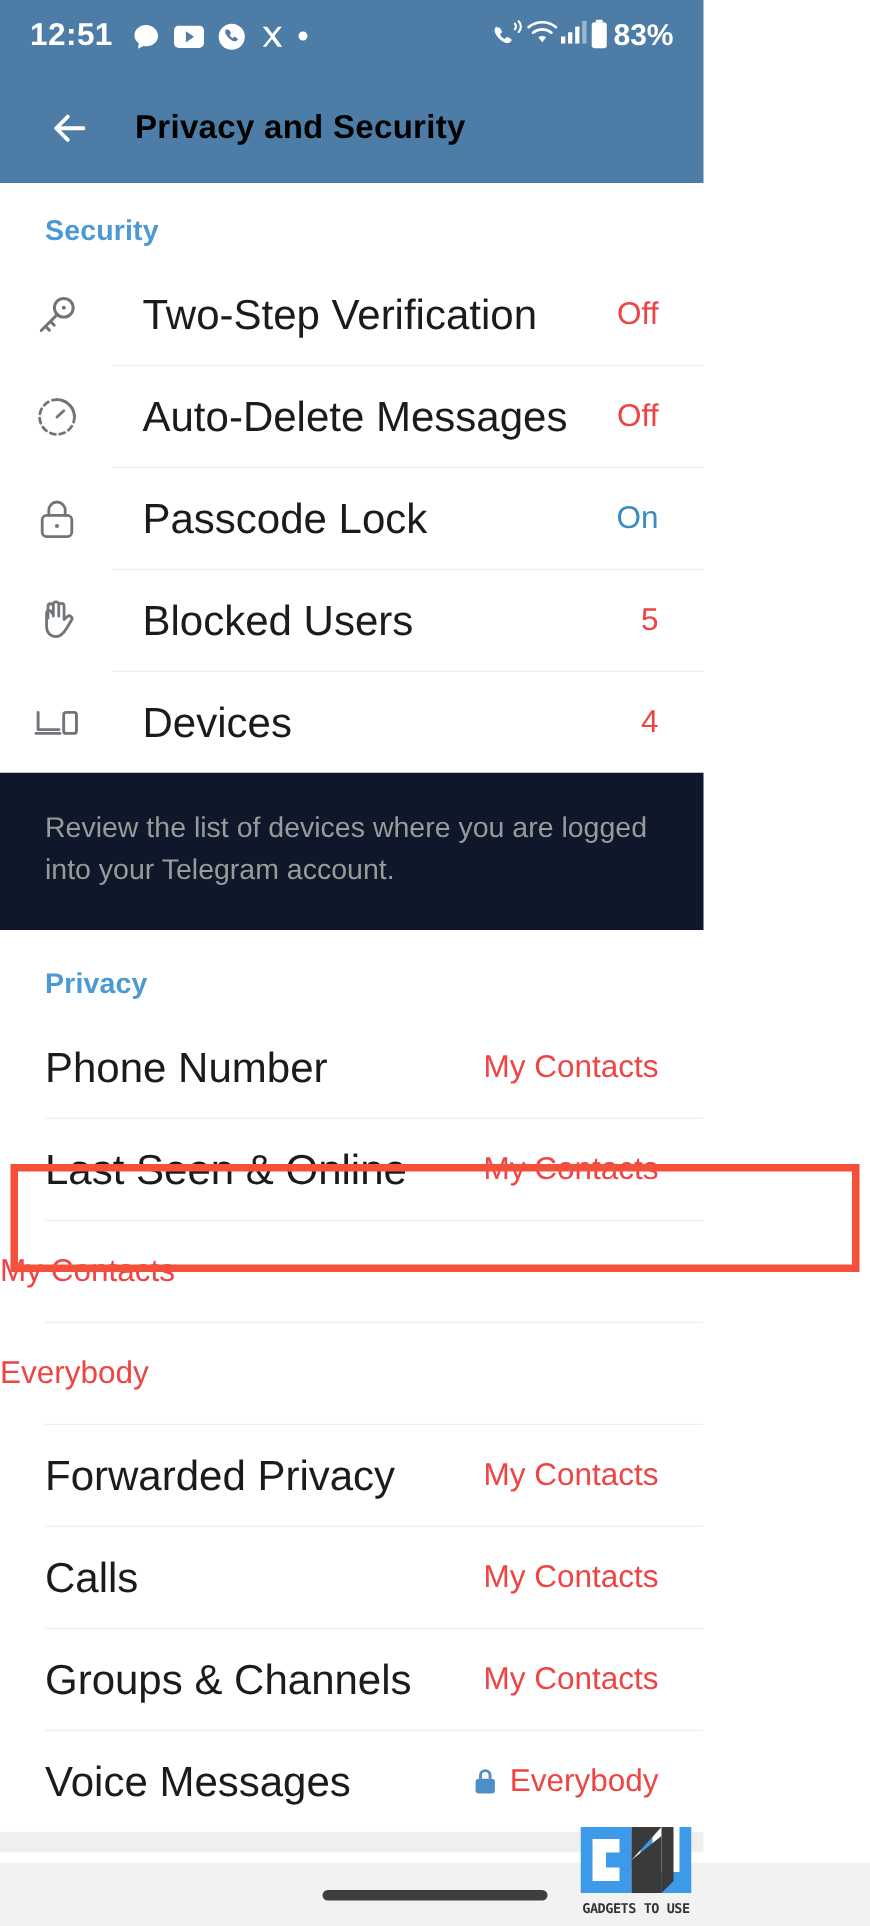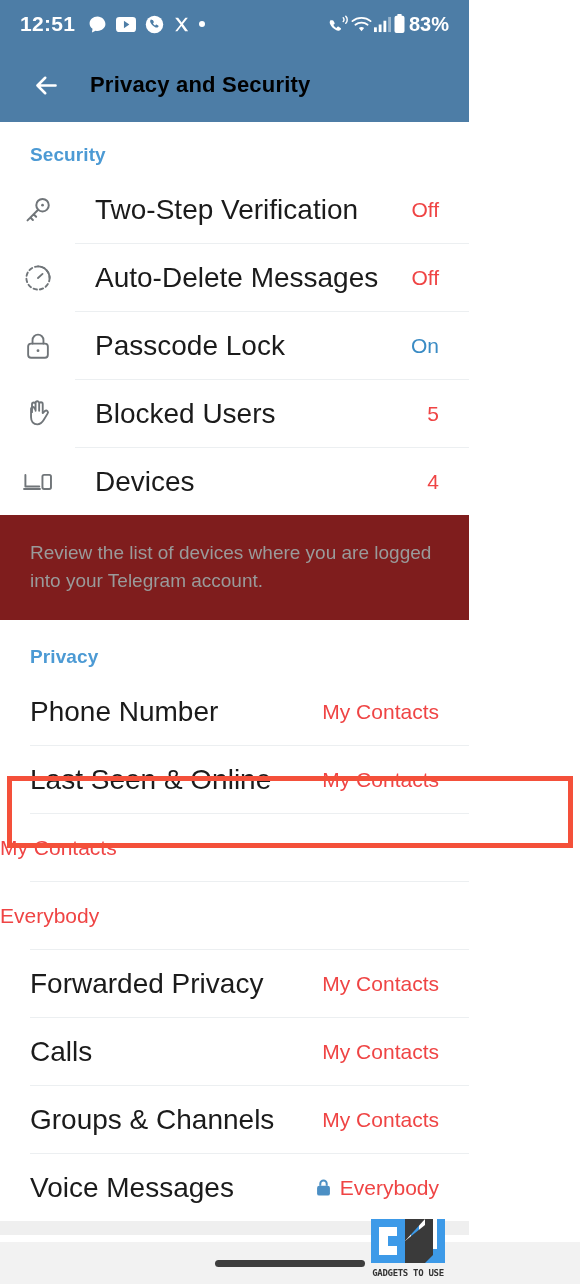--- a/index.html
+++ b/index.html
@@ -11,21 +11,21 @@
   #phone { position:relative; width:469px; height:1284px; background:#ffffff; }
 
   
   .statusbar {
     height:48px; background:#4d7da6;
     display:flex; align-items:center; padding:0 20px;
     color:#ffffff;
   }
   .sb-time { font-size:21px; font-weight:bold; letter-spacing:.3px; }
   .sb-left-icons { display:flex; align-items:center; gap:9px; margin-left:13px; }
-  .sb-right { margin-left:auto; display:flex; align-items:center; gap:1px; }
+  .sb-right { margin-left:auto; display:flex; align-items:flex-start; gap:1px; }
   .sb-batt-pct { font-size:20px; font-weight:bold; margin-left:2px; }
   .sb-ico { display:block; }
   .dot-ico { width:6px; height:6px; border-radius:50%; background:#fff; }
 
   
   .appbar {
     height:74px; background:#4d7da6;
     display:flex; align-items:center; padding-left:24px;
   }
   .back-btn { width:44px; height:44px; display:flex; align-items:center; justify-content:center; cursor:pointer; }
@@ -60,21 +60,21 @@
     font-size:21px; color:#ef4444; padding-right:30px;
     display:flex; align-items:center; gap:8px; white-space:nowrap;
   }
   .row .value.on { color:#3a8bc4; }
 
   .divider { height:1px; background:#eceff1; }
   .divider.inset-icon { margin-left:75px; }
   .divider.inset-text { margin-left:30px; }
 
   .note-band {
-    background:#7f1d1d; padding:24px 30px 26px 30px;
+    background:#0f172a; padding:24px 30px 26px 30px;
   }
   .note-band p {
     font-size:19px; color:#9a9a9a; line-height:1.45;
   }
   .gap-band { background:#efefef; height:14px; }
 
   .delete-row {
     height:76px; display:flex; align-items:center;
     padding-left:30px; background:#fff; cursor:pointer;
   }
@@ -89,21 +89,21 @@
 
   
   .navbar {
     position:absolute; left:0; bottom:0; width:580px; height:42px;
     background:#f2f2f2; display:flex; align-items:center; justify-content:center;
   }
   .nav-pill { width:150px; height:7px; border-radius:4px; background:#3e3e3e; }
 
   
   .watermark {
-    position:absolute; right:20px; bottom:6px; z-index:8;
+    position:absolute; right:4px; bottom:6px; z-index:8;
     width:82px; text-align:center;
   }
   .wm-text {
     font-family:"DejaVu Sans Mono", monospace;
     font-size:9px; font-weight:bold; color:#333; letter-spacing:-.3px;
     margin-top:1px;
   }
 </style>
 </head>
 <body>

